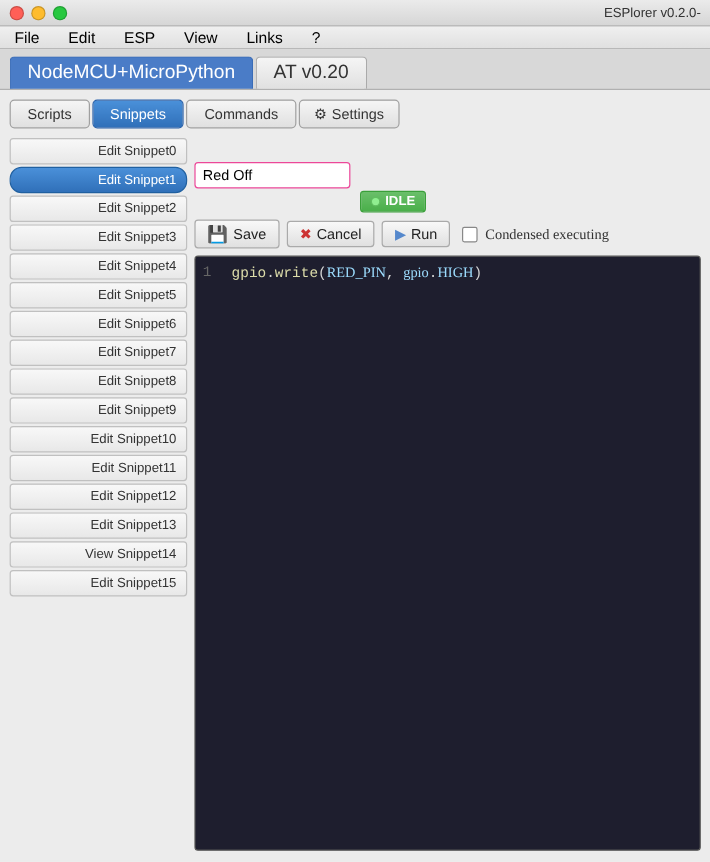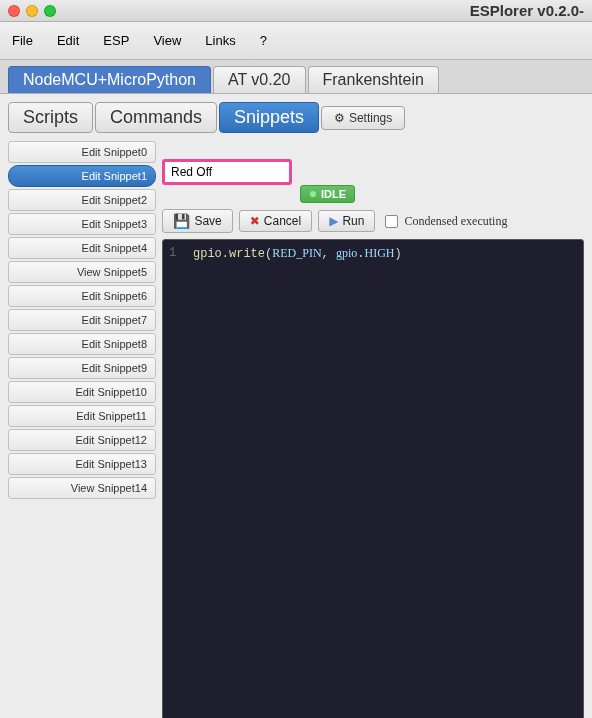--- a/index.html
+++ b/index.html
@@ -32,29 +32,29 @@
     .titlebar-btn {
       width: 12px;
       height: 12px;
       border-radius: 50%;
       border: 1px solid rgba(0,0,0,0.2);
     }
     .btn-close { background: #ff5f57; }
     .btn-min { background: #febc2e; }
     .btn-max { background: #28c840; }
     .titlebar-title {
-      font-size: 15px;
-      color: #333;
-      font-weight: 700;
+      font-size: 11px;
+      color: #333;
+      font-weight: 400;
     }
 
     
     .menubar {
       background: linear-gradient(to bottom, #f0f0f0, #e0e0e0);
-      height: 38px;
+      height: 19px;
       display: flex;
       align-items: center;
       padding: 0 6px;
       border-bottom: 1px solid #b8b8b8;
       gap: 12px;
     }
     .menu-item {
       font-size: 13px;
       color: #000;
       padding: 2px 6px;
@@ -100,21 +100,21 @@
     
     .subtabbar {
       display: flex;
       align-items: center;
       gap: 2px;
       margin-bottom: 8px;
     }
     .subtab {
       padding: 4px 14px;
       border-radius: 4px 4px 4px 4px;
-      font-size: 18px;
+      font-size: 12px;
       cursor: default;
       border: 1px solid #a0a0a0;
       background: linear-gradient(to bottom, #f5f5f5, #e0e0e0);
       color: #333;
     }
     .subtab.active {
       background: linear-gradient(to bottom, #4a90d9, #3070b9);
       color: white;
       border-color: #2860a9;
     }
@@ -175,21 +175,21 @@
     
     .name-bar {
       display: flex;
       align-items: center;
       gap: 8px;
     }
     .snippet-name-input {
       width: 130px;
       padding: 3px 6px;
       font-size: 12px;
-      border: 3px solid #ec4899;
+      border: 1px solid #ec4899;
       border-radius: 3px;
       background: white;
     }
     .status-badge {
       display: flex;
       align-items: center;
       gap: 4px;
       background: linear-gradient(to bottom, #6abf6a, #4aaf4a);
       border: 1px solid #3a9f3a;
       border-radius: 3px;
@@ -296,61 +296,59 @@
   <span class="menu-item">?</span>
 </div>
 
 <div class="tabbar">
   <div class="tabbar-tab active">
     <span>NodeMCU+MicroPython</span>
   </div>
   <div class="tabbar-tab inactive">
     <span>AT v0.20</span>
   </div>
-  <div class="tabbar-tab inactive">
-    <span>Frankenshtein</span>
-  </div>
 </div>
 
 <div class="main">
 
   <div class="subtabbar">
     <div class="subtab">
       <span>Scripts</span>
     </div>
+    <div class="subtab active">
+      <span>Snippets</span>
+    </div>
     <div class="subtab">
       <span>Commands</span>
-    </div>
-    <div class="subtab active">
-      <span>Snippets</span>
     </div>
     <div class="settings-tab">
       <span>⚙</span>
       <span>Settings</span>
     </div>
   </div>
 
   <div class="content-area">
 
     <div class="sidebar">
       <button class="snippet-btn">Edit Snippet0</button>
       <button class="snippet-btn selected">Edit Snippet1</button>
       <button class="snippet-btn">Edit Snippet2</button>
       <button class="snippet-btn">Edit Snippet3</button>
       <button class="snippet-btn">Edit Snippet4</button>
-      <button class="snippet-btn">View Snippet5</button>
+      <button class="snippet-btn">Edit Snippet5</button>
       <button class="snippet-btn">Edit Snippet6</button>
       <button class="snippet-btn">Edit Snippet7</button>
       <button class="snippet-btn">Edit Snippet8</button>
       <button class="snippet-btn">Edit Snippet9</button>
       <button class="snippet-btn">Edit Snippet10</button>
       <button class="snippet-btn">Edit Snippet11</button>
       <button class="snippet-btn">Edit Snippet12</button>
       <button class="snippet-btn">Edit Snippet13</button>
       <button class="snippet-btn">View Snippet14</button>
+      <button class="snippet-btn">Edit Snippet15</button>
     </div>
 
     <div class="right-panel">
 
       <div class="name-bar">
         <input class="snippet-name-input" type="text" value="Red Off" style="">
         <div class="status-badge">
           <div class="status-dot"></div>
           <span>IDLE</span>
         </div>

